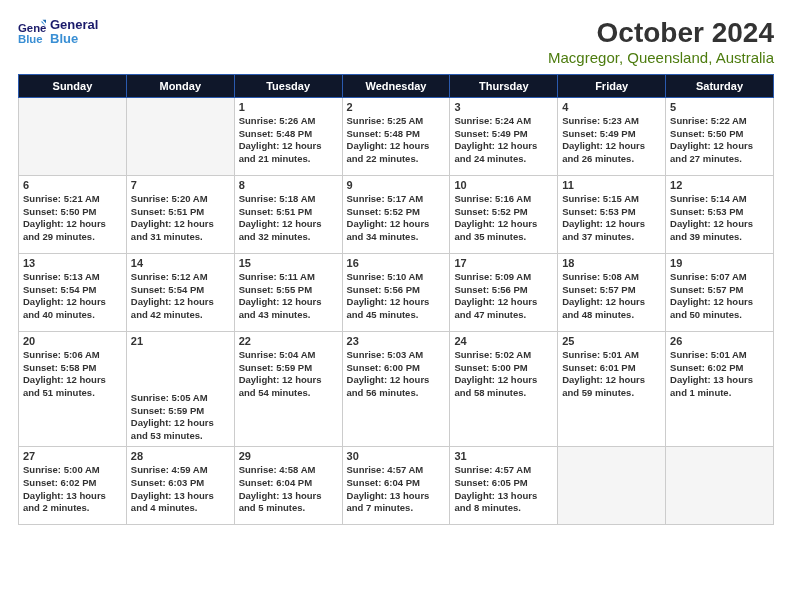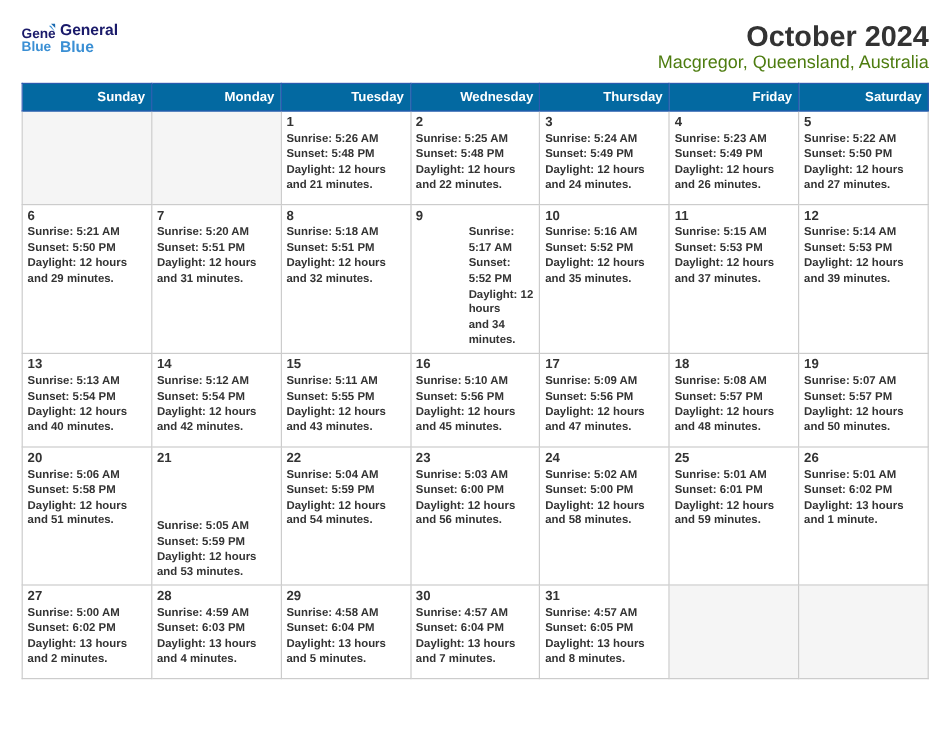--- a/index.html
+++ b/index.html
@@ -26,39 +26,39 @@
       gap: 4px;
     }
     .logo-icon {
       width: 28px;
       height: 28px;
     }
     .title-area {
       text-align: right;
     }
     .month-title {
-      font-size: 24px;
+      font-size: 28px;
       font-weight: bold;
       color: #333;
       line-height: 1.1;
     }
     .location-title {
       font-size: 15px;
       color: #4d7c0f;
       font-weight: normal;
     }
     .calendar-table {
       width: 100%;
       border-collapse: collapse;
       font-size: 10px;
     }
     .calendar-table th {
-      background: #0369a1;
+      background: #0f172a;
       color: #fff;
-      text-align: right;
+      text-align: center;
       padding: 5px 5px;
       font-size: 11px;
       border: 1px solid #2a5aaf;
     }
     .calendar-table td {
       vertical-align: top;
       border: 1px solid #ccc;
       padding: 3px 4px;
       width: calc(100% / 7);
       height: 78px;
@@ -173,21 +173,21 @@
           </td>
           <td>
             <span class="day-num">8</span>
             <div class="cell-info" style="white-space: pre-line;">Sunrise: 5:18 AM
 Sunset: 5:51 PM
 Daylight: 12 hours
 and 32 minutes.</div>
           </td>
           <td>
             <span class="day-num">9</span>
-            <div class="cell-info" style="white-space: pre-line; margin-left: 44px;">Sunrise: 5:17 AM
+            <div class="cell-info" style="white-space: pre-line;">Sunrise: 5:17 AM
 Sunset: 5:52 PM
 Daylight: 12 hours
 and 34 minutes.</div>
           </td>
           <td>
             <span class="day-num">10</span>
             <div class="cell-info" style="white-space: pre-line;">Sunrise: 5:16 AM
 Sunset: 5:52 PM
 Daylight: 12 hours
 and 35 minutes.</div>

